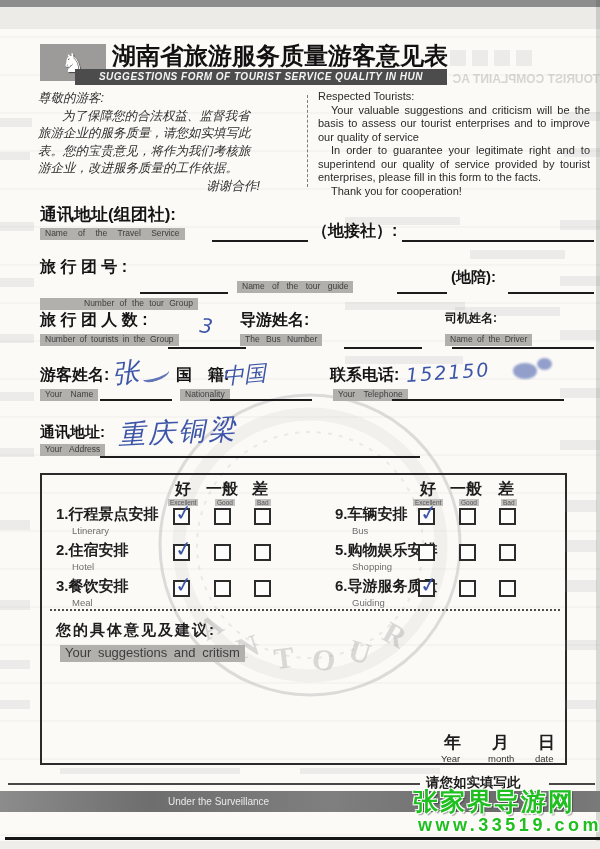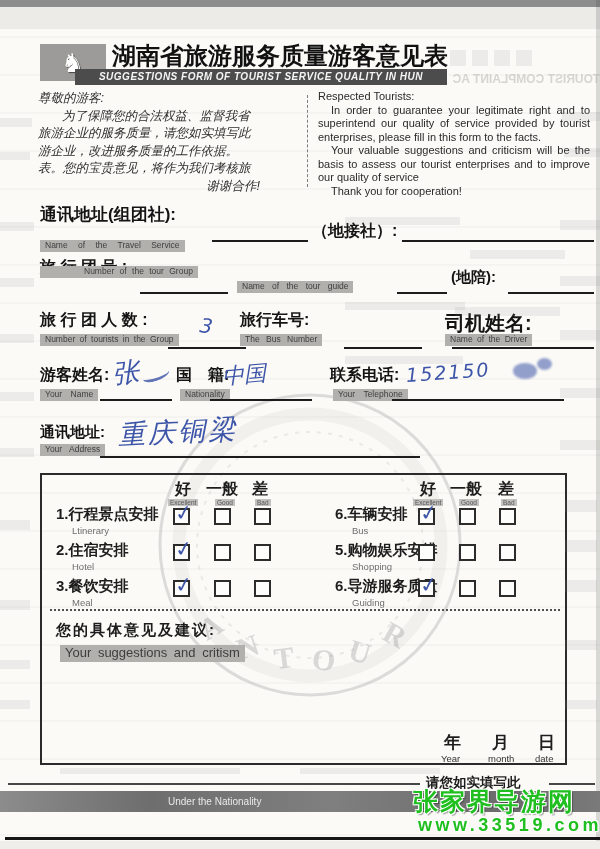--- a/index.html
+++ b/index.html
@@ -111,54 +111,54 @@
     <span class="horse">♞</span>
   </div>
   <h1 class="title">湖南省旅游服务质量游客意见表</h1>
   <div class="subtitle">SUGGESTIONS FORM OF TOURIST SERVICE QUALITY IN HUN</div>
   <div class="ghost-en">TOURIST COMPLAINT AC</div>
 
   <div class="intro-cn">
     <p>尊敬的游客:</p>
     <p class="indent">为了保障您的合法权益、监督我省</p>
     <p>旅游企业的服务质量，请您如实填写此</p>
+    <p>表。您的宝贵意见，将作为我们考核旅</p>
     <p>游企业，改进服务质量的工作依据。</p>
-    <p>表。您的宝贵意见，将作为我们考核旅</p>
     <p class="closing">谢谢合作!</p>
   </div>
   <div class="intro-div"></div>
   <div class="intro-en">
     <p>Respected Tourists:</p>
+    <p class="ind">Your valuable suggestions and criticism will be the basis to assess our tourist enterprises and to improve our quality of service</p>
     <p class="ind">In order to guarantee your legitimate right and to superintend our quality of service provided by tourist enterprises, please fill in this form to the facts.</p>
-    <p class="ind">Your valuable suggestions and criticism will be the basis to assess our tourist enterprises and to improve our quality of service</p>
     <p class="ind">Thank you for cooperation!</p>
   </div>
 
   <span class="flabel" style="left:40px;top:203px;font-size:17px;">通讯地址(组团社):</span>
-  <span class="fsub" style="left:40px;top:240px;word-spacing:8px;">Name of the Travel Service</span>
+  <span class="fsub" style="left:40px;top:228px;word-spacing:8px;">Name of the Travel Service</span>
   <div class="uline" style="left:212px;top:240px;width:96px;"></div>
   <span class="flabel" style="left:312px;top:221px;font-size:16px;">（地接社）:</span>
   <div class="uline" style="left:402px;top:240px;width:192px;"></div>
 
   <span class="flabel" style="left:40px;top:257px;font-size:16px;">旅 行 团 号 :</span>
-  <span class="fsub" style="left:40px;top:266px;word-spacing:3px;padding-left:44px;">Number of the tour Group</span>
+  <span class="fsub" style="left:40px;top:298px;word-spacing:3px;padding-left:44px;">Number of the tour Group</span>
   <div class="uline" style="left:140px;top:292px;width:88px;"></div>
   <span class="fsub" style="left:237px;top:281px;word-spacing:5px;">Name of the tour guide</span>
   <div class="uline" style="left:397px;top:292px;width:50px;"></div>
   <span class="flabel" style="left:451px;top:268px;font-size:15px;">(地陪):</span>
   <div class="uline" style="left:508px;top:292px;width:86px;"></div>
 
   <span class="flabel" style="left:40px;top:310px;font-size:16px;">旅 行 团 人 数 :</span>
   <span class="fsub" style="left:40px;top:334px;word-spacing:2px;">Number of tourists in the Group</span>
   <span class="hand" style="left:200px;top:314px;font-size:20px;transform:rotate(8deg);">3</span>
   <div class="uline" style="left:168px;top:347px;width:78px;"></div>
-  <span class="flabel" style="left:240px;top:310px;font-size:16px;">旅行车号:</span>
+  <span class="flabel" style="left:240px;top:310px;font-size:16px;">导游姓名:</span>
   <span class="fsub" style="left:240px;top:334px;word-spacing:4px;">The Bus Number</span>
   <div class="uline" style="left:344px;top:347px;width:78px;"></div>
-  <span class="flabel" style="left:445px;top:310px;font-size:20px;">司机姓名:</span>
+  <span class="flabel" style="left:445px;top:310px;font-size:12px;">司机姓名:</span>
   <span class="fsub" style="left:445px;top:334px;word-spacing:2px;">Name of the Driver</span>
   <div class="uline" style="left:452px;top:347px;width:142px;"></div>
 
   <span class="flabel" style="left:40px;top:365px;font-size:16px;">游客姓名:</span>
   <span class="fsub" style="left:40px;top:389px;word-spacing:6px;">Your Name</span>
   <span class="hand" style="left:112px;top:355px;font-size:27px;transform:rotate(-6deg);">张</span>
   <i class="swoosh" style="left:142px;top:368px;"></i>
   <div class="uline" style="left:100px;top:399px;width:72px;"></div>
   <span class="flabel" style="left:176px;top:365px;font-size:16px;">国　籍:</span>
   <span class="fsub" style="left:180px;top:389px;">Nationality</span>
@@ -192,21 +192,21 @@
     <span class="rh" style="left:456px;top:4px;">差</span>
     <span class="rhe" style="left:459px;top:24px;">Bad</span>
 
     <span class="ritem" style="left:14px;top:30px;">1.行程景点安排</span>
     <span class="rsub" style="left:30px;top:50px;">Ltinerary</span>
     <span class="ritem" style="left:14px;top:66px;">2.住宿安排</span>
     <span class="rsub" style="left:30px;top:86px;">Hotel</span>
     <span class="ritem" style="left:14px;top:102px;">3.餐饮安排</span>
     <span class="rsub" style="left:30px;top:122px;">Meal</span>
 
-    <span class="ritem" style="left:293px;top:30px;">6.车辆安排</span>
+    <span class="ritem" style="left:293px;top:30px;">9.车辆安排</span>
     <span class="rsub" style="left:310px;top:50px;">Bus</span>
     <span class="ritem" style="left:293px;top:66px;">5.购物娱乐安排</span>
     <span class="rsub" style="left:310px;top:86px;">Shopping</span>
     <span class="ritem" style="left:293px;top:102px;">6.导游服务质量</span>
     <span class="rsub" style="left:310px;top:122px;">Guiding</span>
 
     <span class="cb checked" style="left:131px;top:33px;"></span>
     <span class="cb" style="left:172px;top:33px;"></span>
     <span class="cb" style="left:212px;top:33px;"></span>
     <span class="cb checked" style="left:131px;top:69px;"></span>
@@ -237,21 +237,21 @@
     <span class="dch" style="left:450px;top:256px;">月</span>
     <span class="den" style="left:446px;top:278px;">month</span>
     <span class="dch" style="left:496px;top:256px;">日</span>
     <span class="den" style="left:493px;top:278px;">date</span>
   </div>
 
   <div class="iss-line" style="left:8px;top:783px;width:412px;"></div>
   <span class="issuer">请您如实填写此</span>
   <div class="iss-line" style="left:549px;top:783px;width:46px;"></div>
   <div class="surv-bar"></div>
-  <span class="surv-text">Under the Nationality</span>
+  <span class="surv-text">Under the Surveillance</span>
   <span class="site-name">张家界导游网</span>
   <span class="site-url">www.33519.com</span>
   <div class="bottom-line"></div>
 
 <i class="bl" style="left: 450px; top: 50px; width: 16px; height: 16px;"></i>
     <i class="bl" style="left: 472px; top: 50px; width: 16px; height: 16px;"></i>
     <i class="bl" style="left: 494px; top: 50px; width: 16px; height: 16px;"></i>
     <i class="bl" style="left: 516px; top: 50px; width: 16px; height: 16px;"></i>
     <i class="bl" style="left: 0px; top: 118px; width: 32px; height: 9px;"></i>
     <i class="bl" style="left: 0px; top: 152px; width: 30px; height: 8px;"></i>

